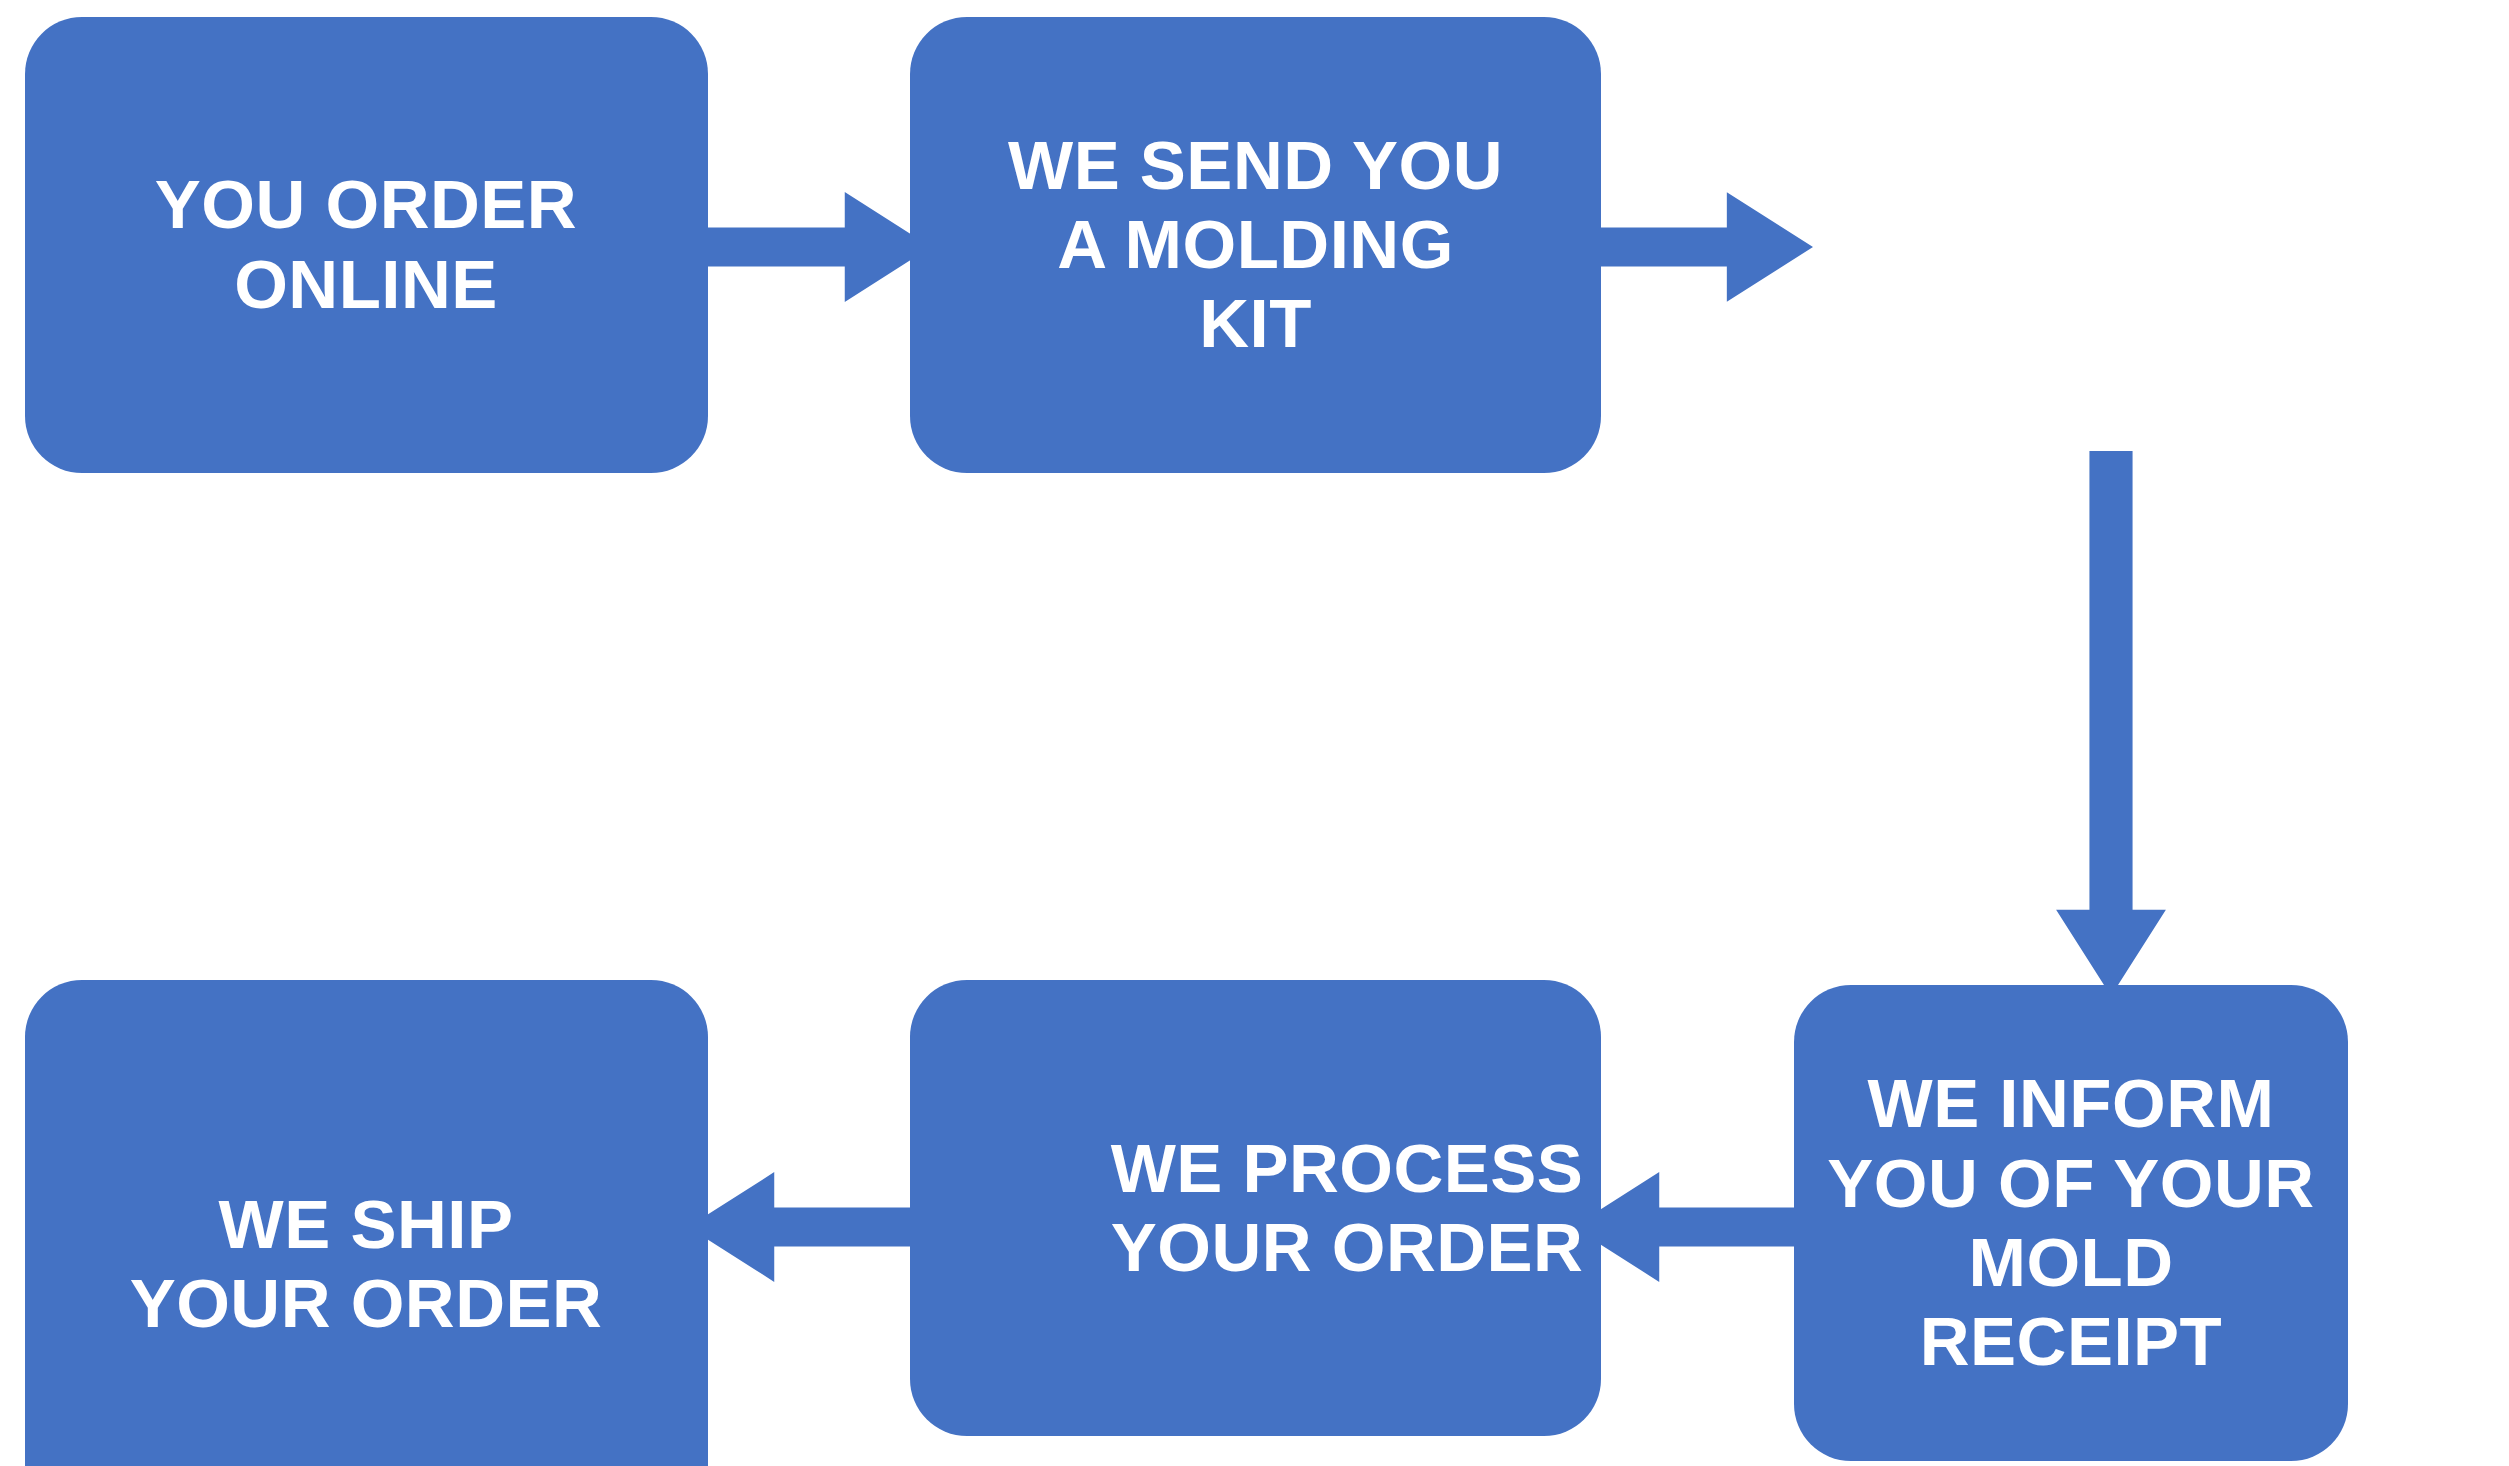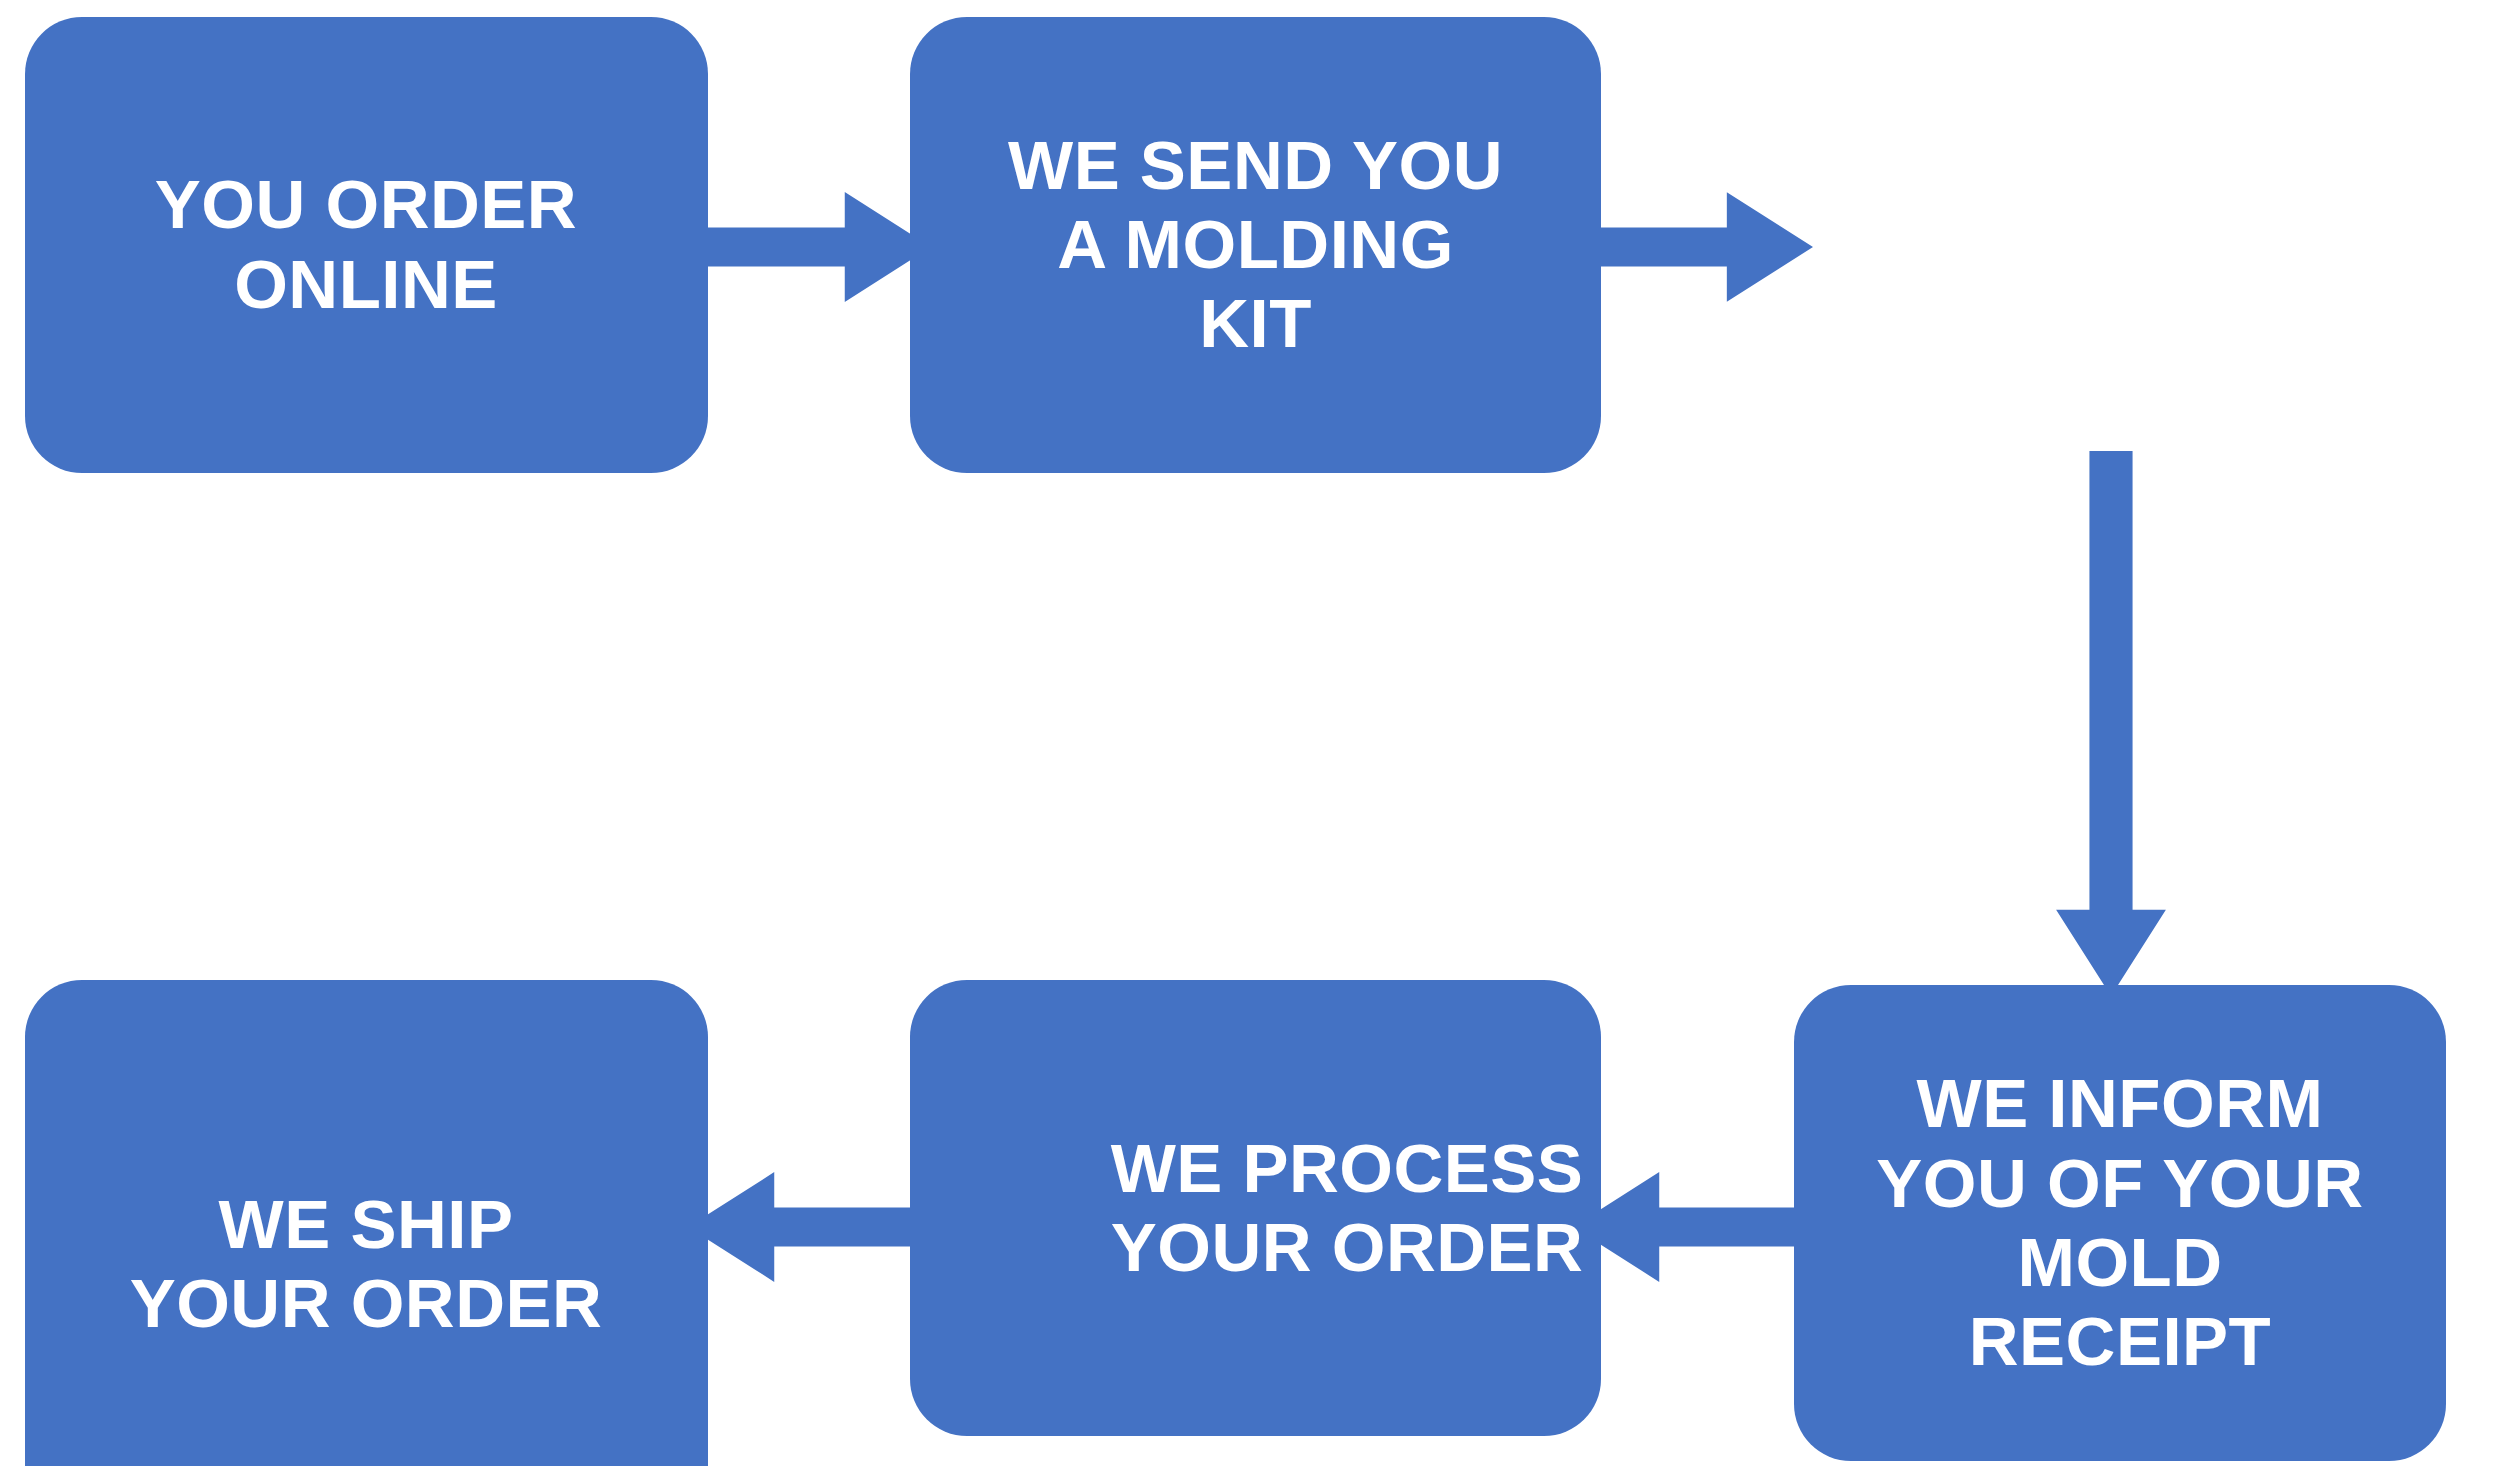--- a/index.html
+++ b/index.html
@@ -35,21 +35,21 @@
   }
   .node-text {
     display: block;
     width: 100%;
     white-space: pre-line;
   }
   
   #node-order-online      { left: 24.5px;   top: 16.7px;   width: 683px; height: 456px; font-size: 69px; }
   #node-send-kit          { left: 910px;  top: 16.7px;   width: 691px; height: 456px; font-size: 69px; }
   #node-make-return       { left: 1794px; top: 16.7px;   width: 652px; height: 456px; font-size: 69px; }
-  #node-inform-receipt    { left: 1794px; top: 985px; width: 652px; height: 476px; font-size: 69px; justify-content: flex-end; }
+  #node-inform-receipt    { left: 1794px; top: 985px; width: 554px; height: 476px; font-size: 69px; justify-content: flex-end; }
   #node-process-order     { left: 910px;  top: 980px; width: 691px; height: 456px; font-size: 69px; text-align: right; }
   #node-ship-order        { left: 24.5px;   top: 980px; width: 683px; height: 568px; font-size: 69px; }
 
   
   .arrow {
     position: absolute;
     z-index: 2;
   }
   .arrow svg { display: block; }
 

